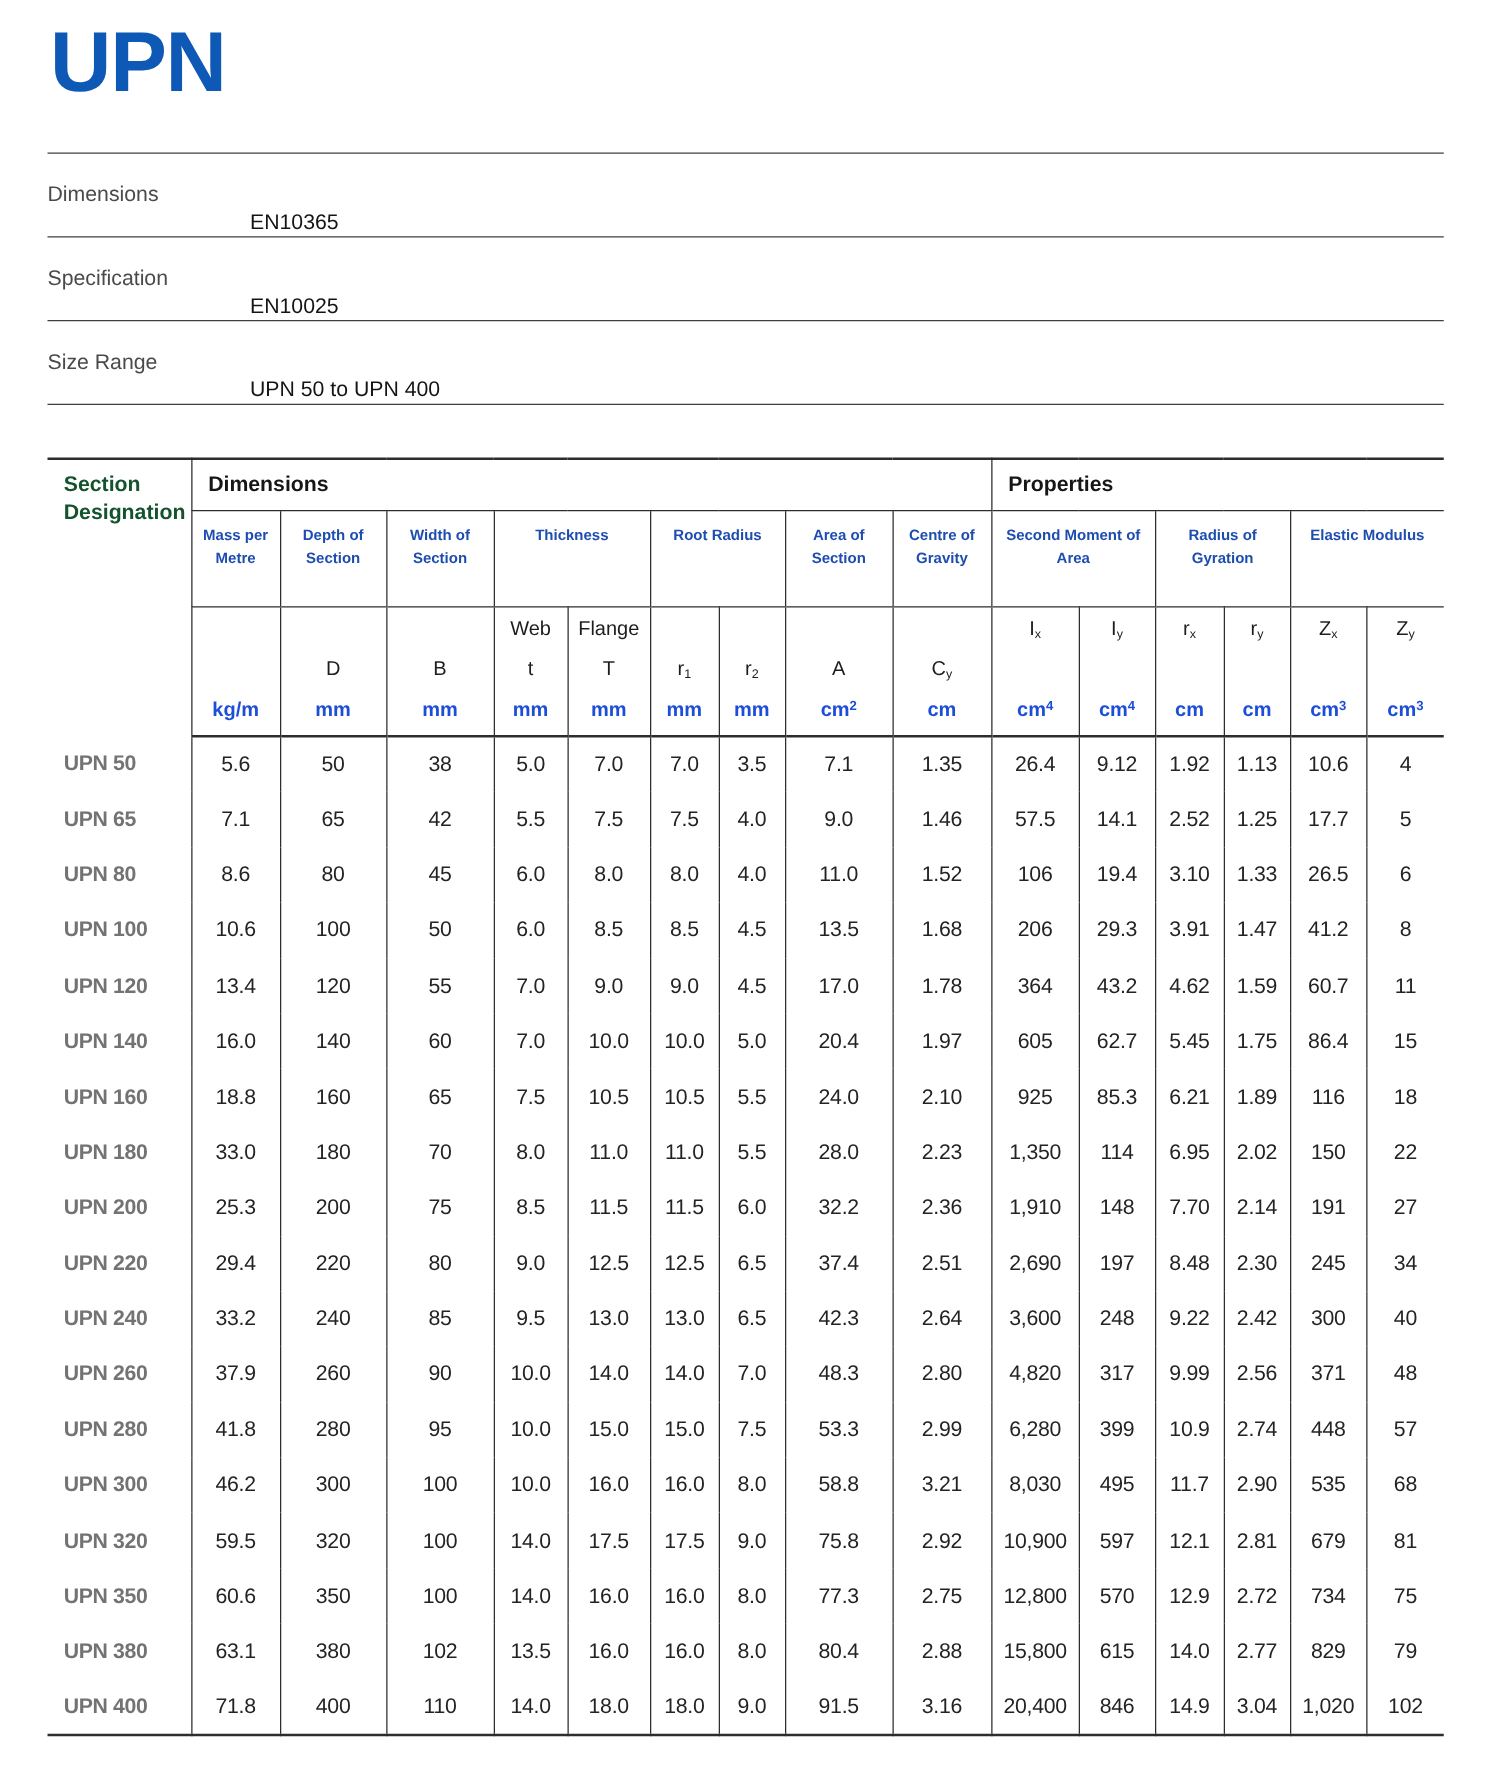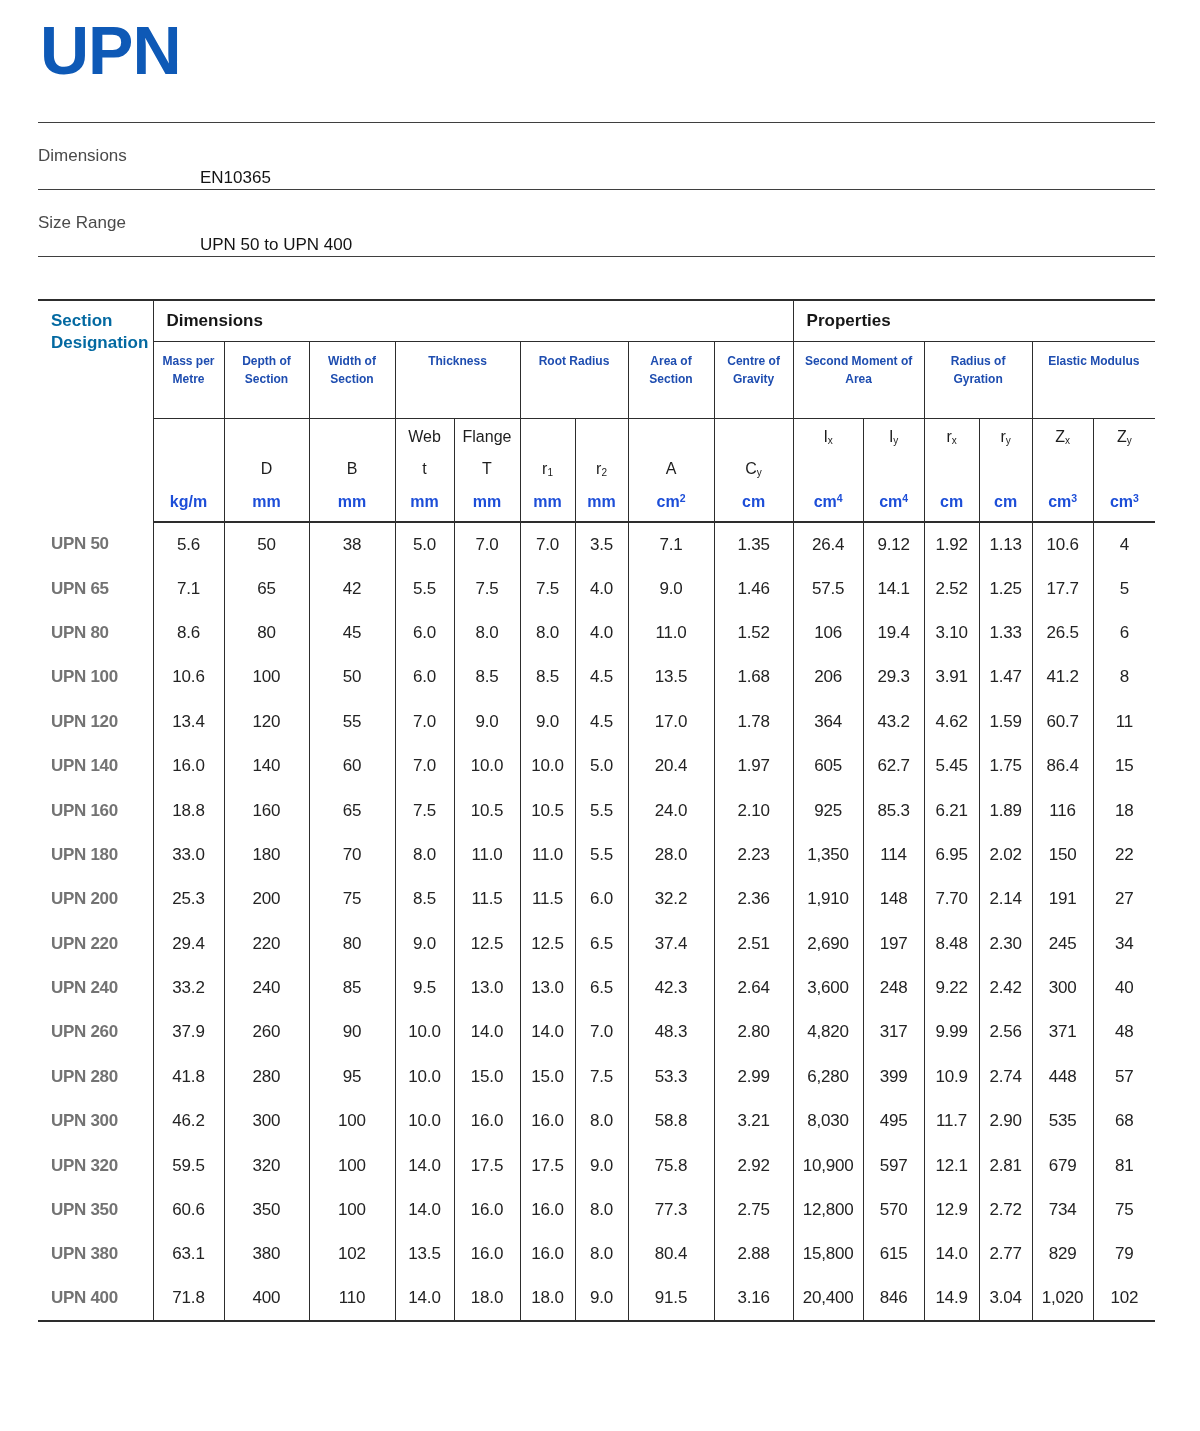--- a/index.html
+++ b/index.html
@@ -53,21 +53,21 @@
   tr.group-row th.group{
     height:41px;
     border-bottom:1px solid var(--line-dark);
     text-align:left;vertical-align:middle;
     padding-left:13px;
     font-size:17px;font-weight:bold;color:#161616;
   }
   th.corner{
     text-align:left;vertical-align:top;
     padding:9px 8px 0 13px;
-    font-size:17px;font-weight:bold;color:#0369a1;line-height:1.3;margin-top:44px;
+    font-size:17px;font-weight:bold;color:#14532d;line-height:1.3;margin-top:44px;
   }
 
   
   tr.blue-row th{
     height:77px;
     border-bottom:1px solid var(--line-dark);
     vertical-align:top;padding-top:10px;
     text-align:center;
     font-size:12px;font-weight:bold;line-height:1.5;
     color:var(--hdr-blue);
@@ -101,20 +101,24 @@
 
 <div class="page">
   <div class="content">
 
     <h1 class="title">UPN</h1>
 
     <div class="info">
       <div class="info-row">
         <span class="info-label">Dimensions</span>
         <span class="info-value">EN10365</span>
+      </div>
+      <div class="info-row">
+        <span class="info-label">Specification</span>
+        <span class="info-value">EN10025</span>
       </div>
       <div class="info-row">
         <span class="info-label">Size Range</span>
         <span class="info-value">UPN 50 to UPN 400</span>
       </div>
     </div>
 
     <table class="upn">
       <colgroup>
         <col style="width:115px">

